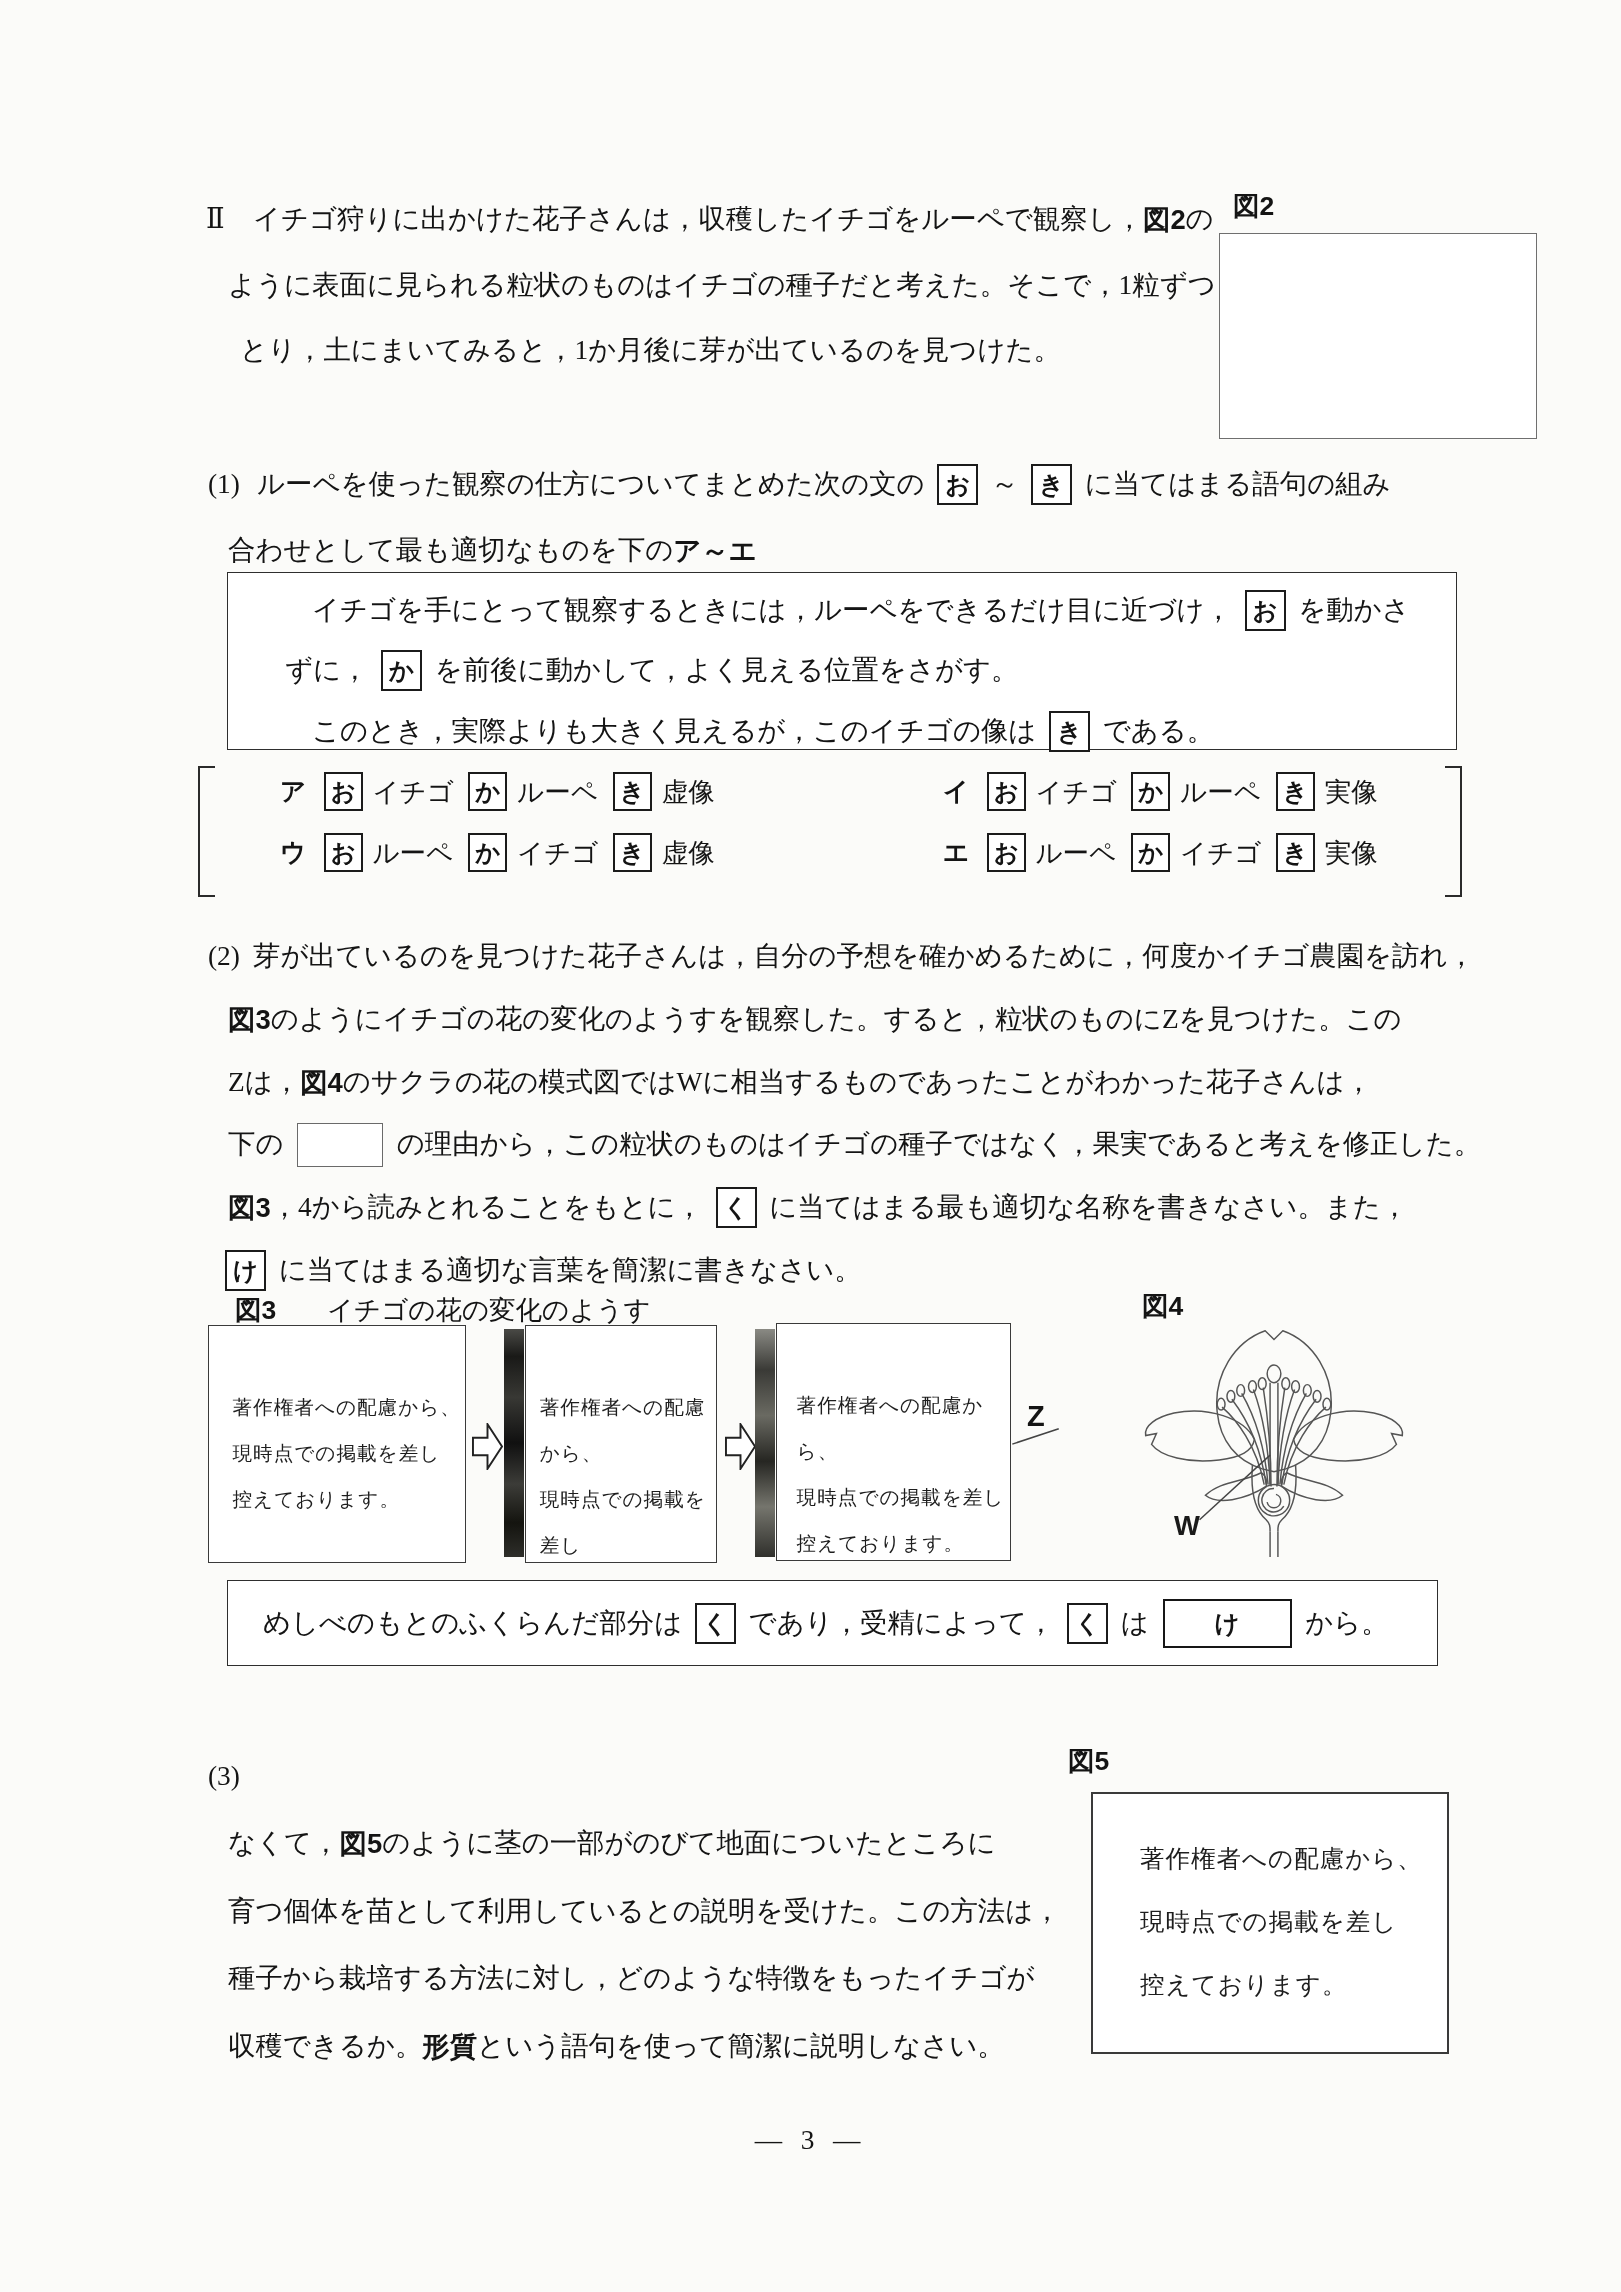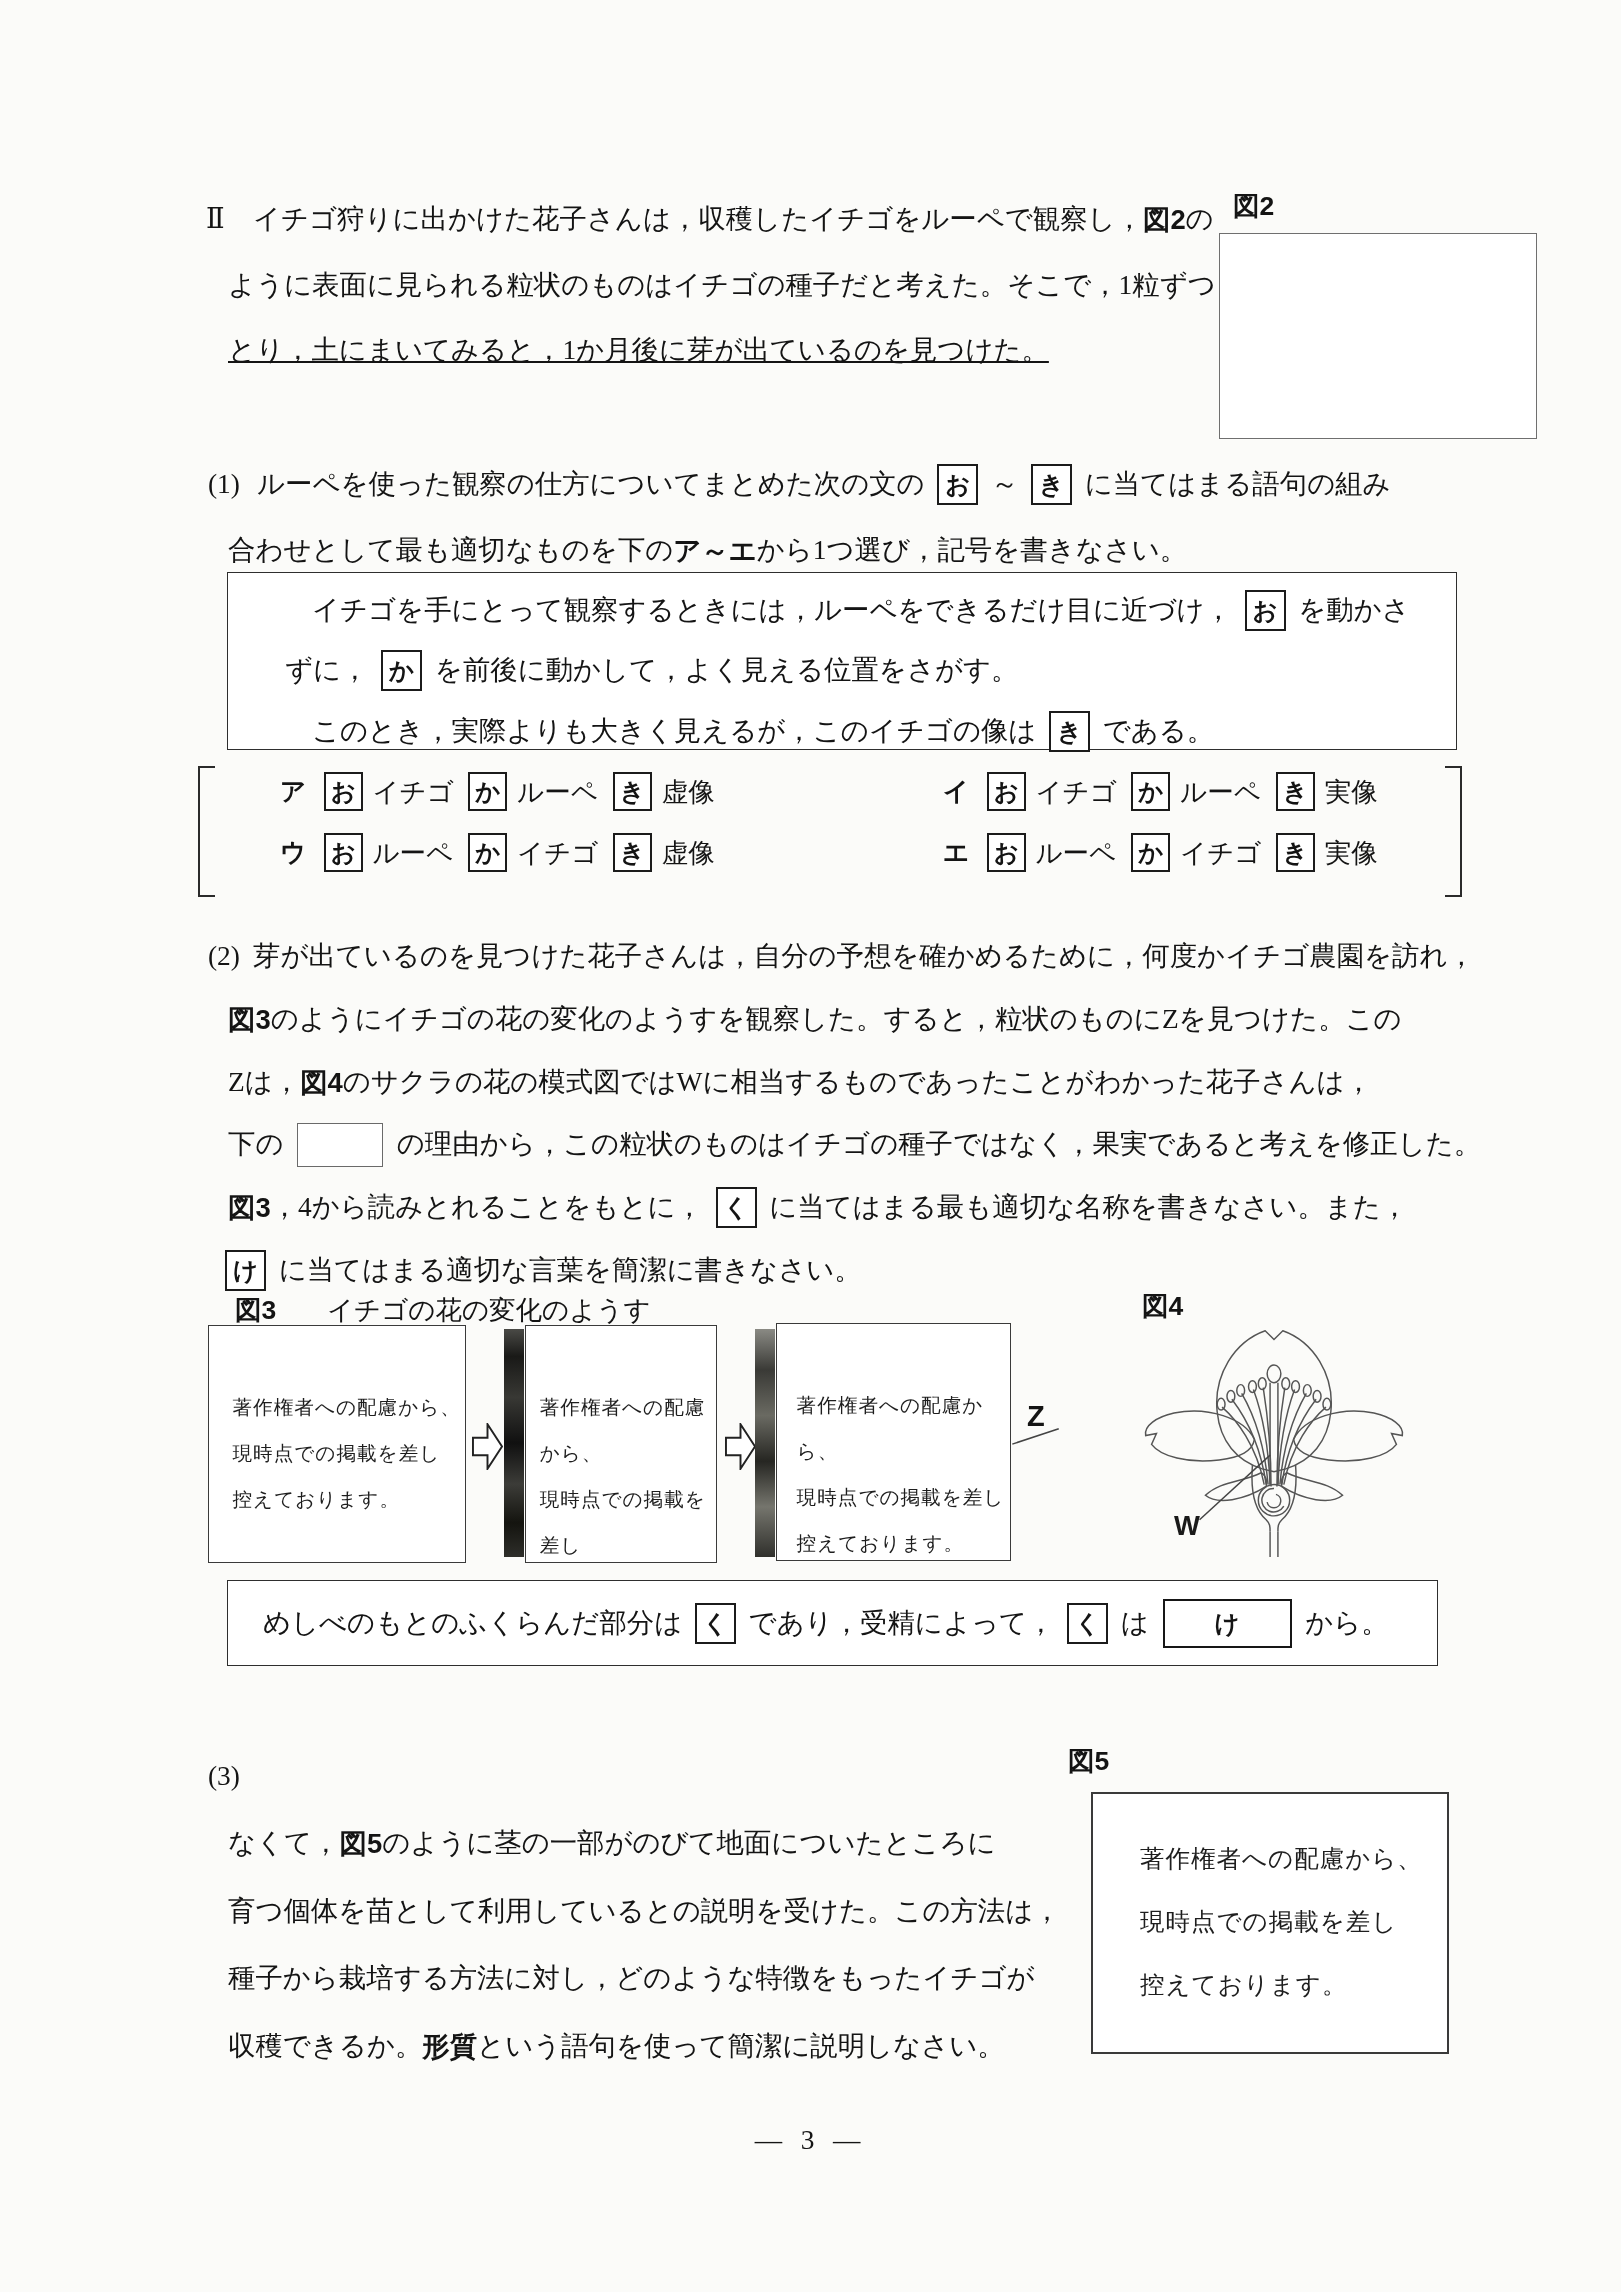--- a/index.html
+++ b/index.html
@@ -52,31 +52,31 @@
 </head>
 <body>
 
 <div class="page">
 
   <div class="marker" style="left:206px;top:196px;">Ⅱ</div>
   <div class="line" style="left:253px;top:196px;">
     <span>イチゴ狩りに出かけた花子さんは，収穫したイチゴをルーペで観察し，</span><span class="goth bold">図2</span><span>の</span>
   </div>
   <div class="line" style="left:228px;top:262px;">ように表面に見られる粒状のものはイチゴの種子だと考えた。そこで，1粒ずつ</div>
-  <div class="line" style="left:228px;top:327px;text-decoration:underline;">とり，土にまいてみると，1か月後に芽が出ているのを見つけた。</div>
+  <div class="line" style="left:240px;top:327px;">とり，土にまいてみると，1か月後に芽が出ているのを見つけた。</div>
 
   <div class="figlabel" style="left:1233px;top:192px;">図2</div>
   <div class="outline-box" style="left:1219px;top:233px;width:318px;height:206px;border-color:#6f6f6f;border-width:1.6px;"></div>
 
   <div class="marker" style="left:208px;top:461px;">(1)</div>
   <div class="line" style="left:257px;top:461px;">
     <span>ルーペを使った観察の仕方についてまとめた次の文の</span><span class="kbox">お</span><span>～</span><span class="kbox">き</span><span>に当てはまる語句の組み</span>
   </div>
   <div class="line" style="left:228px;top:527px;justify-content:center;">
-    <span>合わせとして最も適切なものを下の</span><span class="goth bold">ア～エ</span><span>から1つ選び，記号を書きなさい。</span>
+    <span>合わせとして最も適切なものを下の</span><span class="goth bold">ア～エ</span>
   </div>
 
   <div class="outline-box" style="left:227px;top:572px;width:1230px;height:178px;padding-left:7px;">
     <div class="line" style="left:84px;top:13.7px;">
       <span>イチゴを手にとって観察するときには，ルーペをできるだけ目に近づけ，</span><span class="kbox">お</span><span>を動かさ</span>
     </div>
     <div class="line" style="left:57px;top:74px;">
       <span>ずに，</span><span class="kbox">か</span><span>を前後に動かして，よく見える位置をさがす。</span>
     </div>
     <div class="line" style="left:84px;top:135px;">

